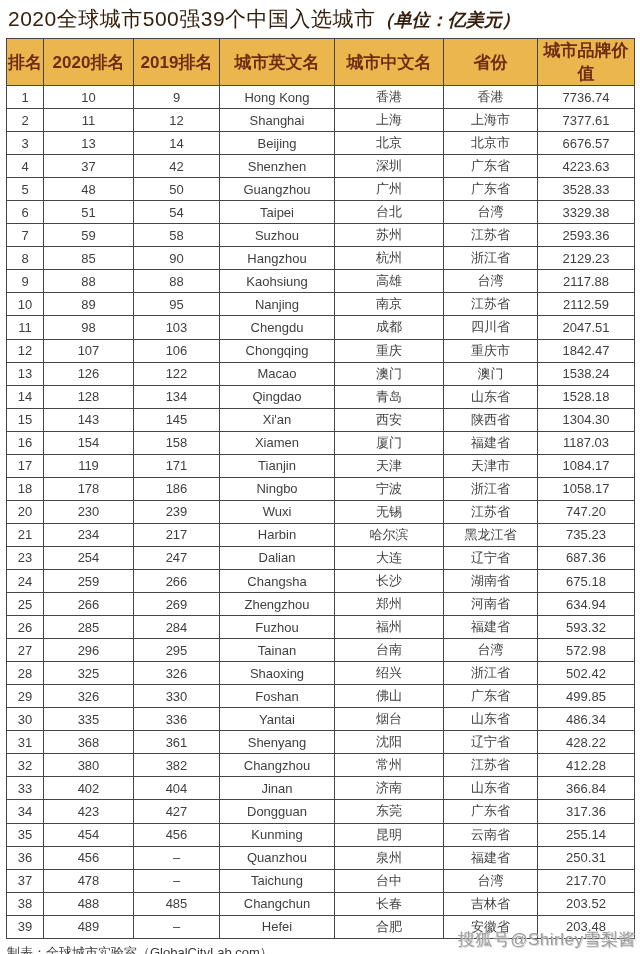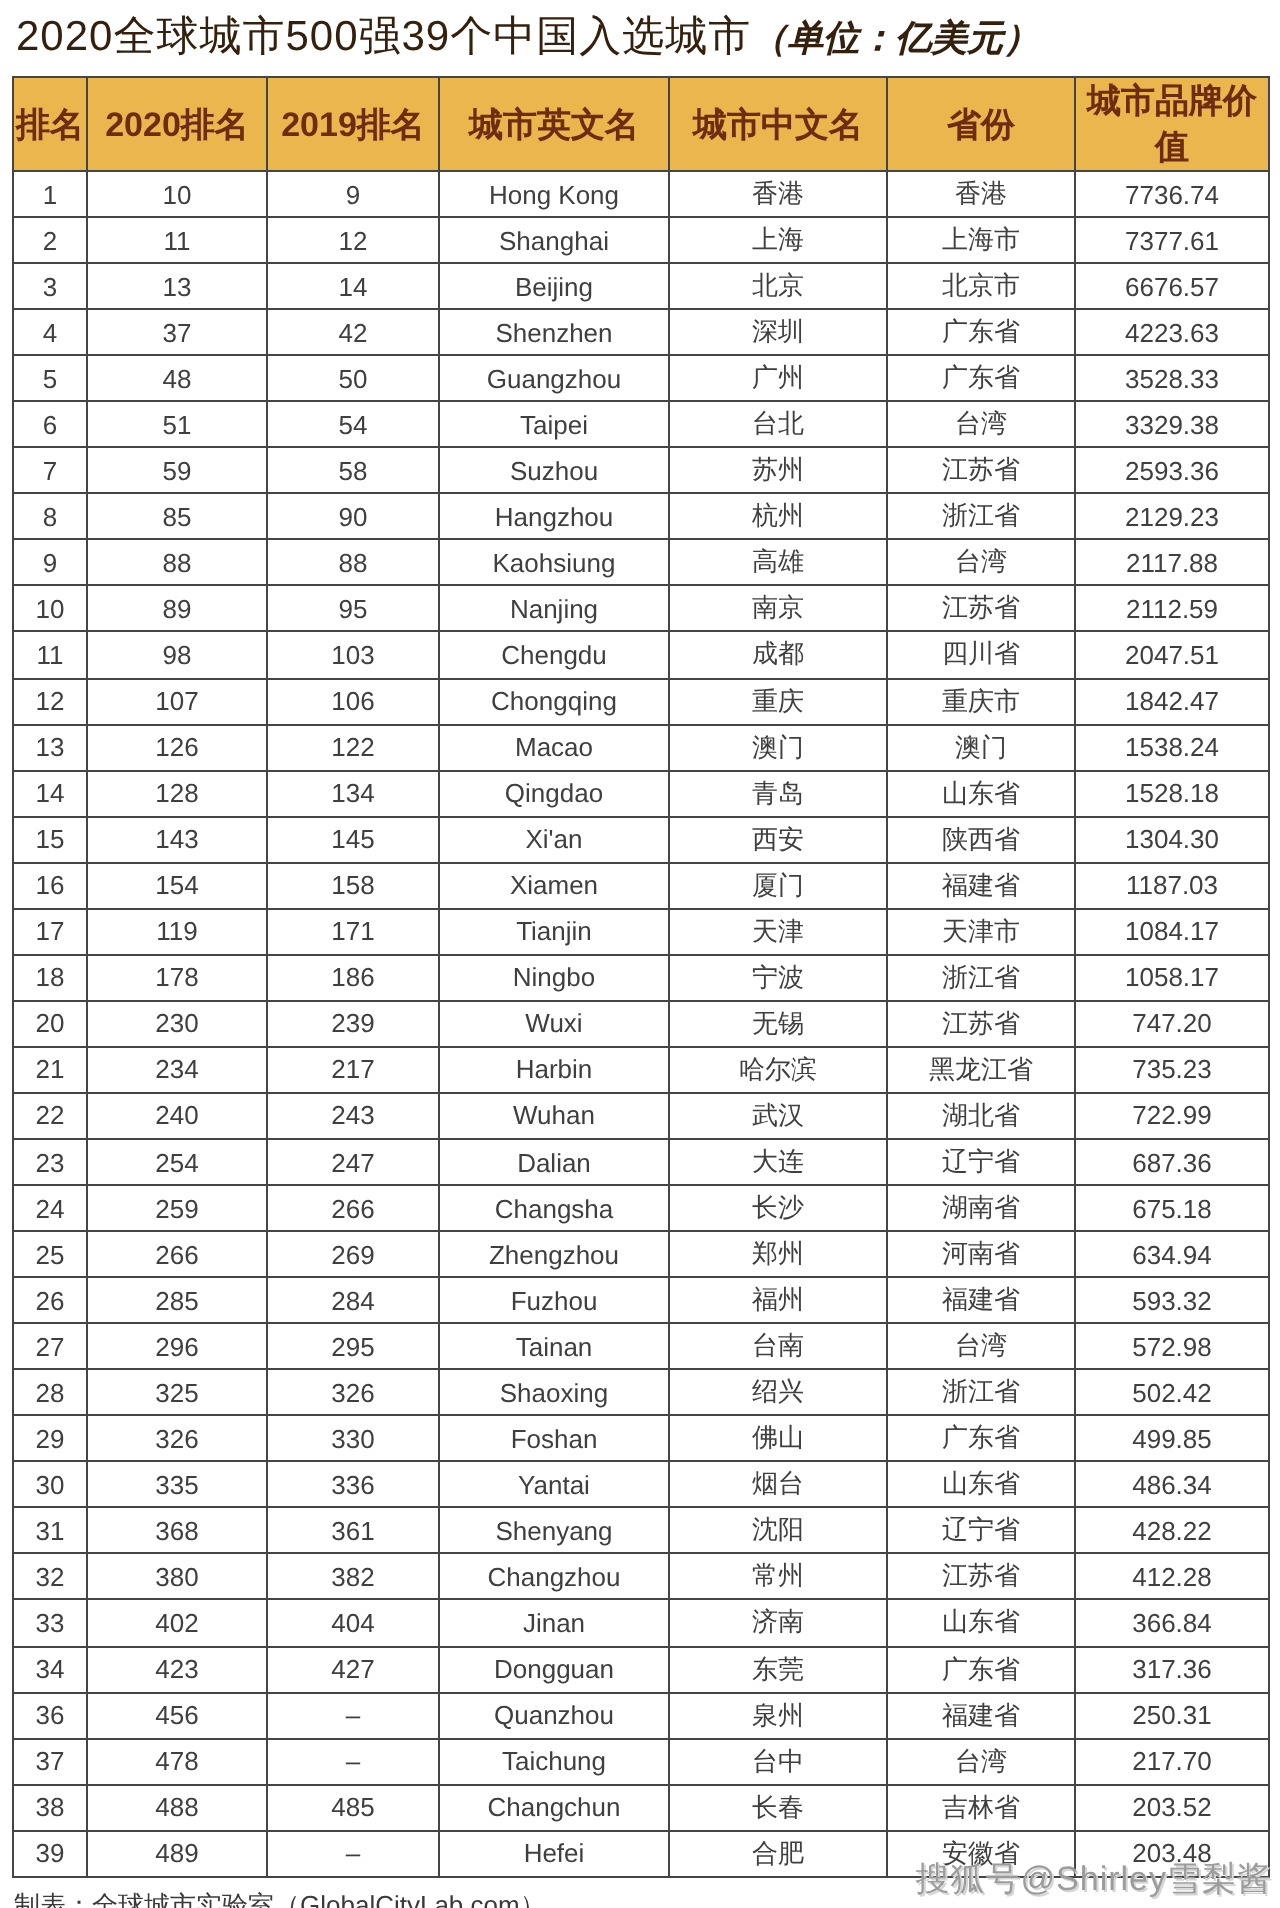--- a/index.html
+++ b/index.html
@@ -282,29 +282,20 @@
         <tr>
           <td>21</td>
           <td>234</td>
           <td>217</td>
           <td>Harbin</td>
           <td>哈尔滨</td>
           <td>黑龙江省</td>
           <td>735.23</td>
         </tr>
         <tr>
-          <td>22</td>
-          <td>240</td>
-          <td>243</td>
-          <td>Wuhan</td>
-          <td>武汉</td>
-          <td>湖北省</td>
-          <td>722.99</td>
-        </tr>
-        <tr>
           <td>23</td>
           <td>254</td>
           <td>247</td>
           <td>Dalian</td>
           <td>大连</td>
           <td>辽宁省</td>
           <td>687.36</td>
         </tr>
         <tr>
           <td>24</td>
@@ -399,20 +390,29 @@
         <tr>
           <td>34</td>
           <td>423</td>
           <td>427</td>
           <td>Dongguan</td>
           <td>东莞</td>
           <td>广东省</td>
           <td>317.36</td>
         </tr>
         <tr>
+          <td>35</td>
+          <td>454</td>
+          <td>456</td>
+          <td>Kunming</td>
+          <td>昆明</td>
+          <td>云南省</td>
+          <td>255.14</td>
+        </tr>
+        <tr>
           <td>36</td>
           <td>456</td>
           <td>–</td>
           <td>Quanzhou</td>
           <td>泉州</td>
           <td>福建省</td>
           <td>250.31</td>
         </tr>
         <tr>
           <td>37</td>

